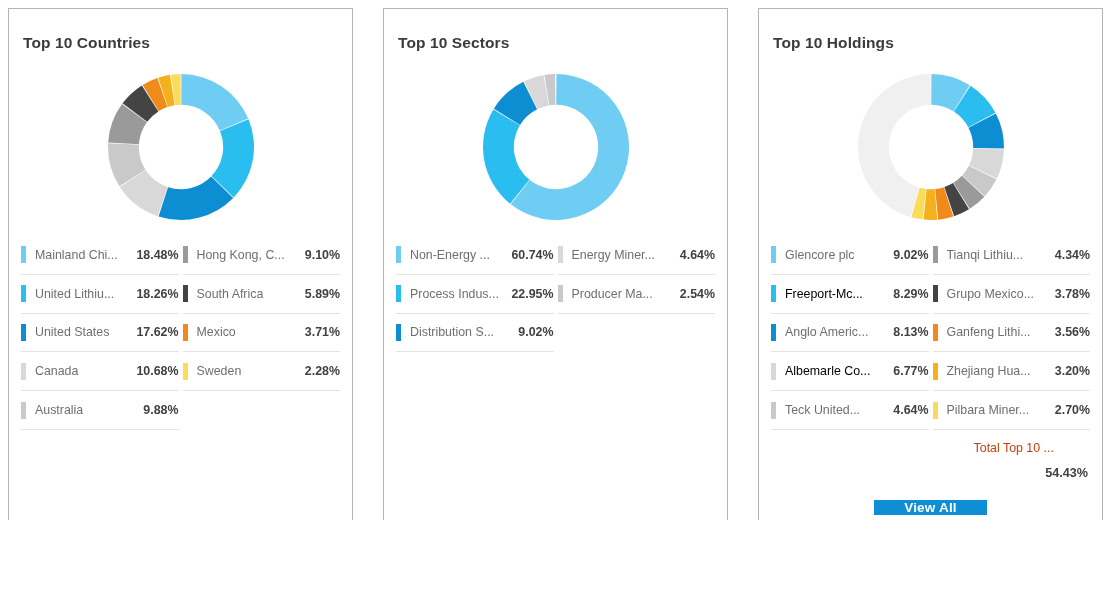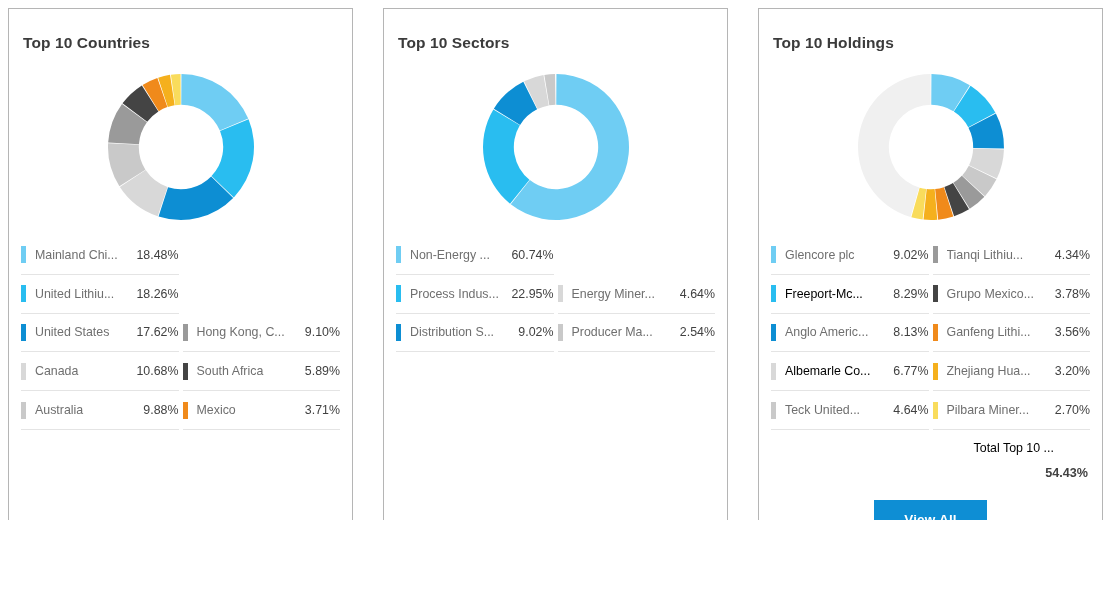--- a/index.html
+++ b/index.html
@@ -45,21 +45,20 @@
     align-items: center;
     justify-content: center;
     margin-top: 6px;
   }
   .donut { display: block; }
 
   .legend {
     padding: 0 12px;
     display: flex;
     gap: 4px;
-    align-items: flex-end;
   }
   .legend-col {
     flex: 1 1 0;
     min-width: 0;
   }
   .legend-row {
     display: flex;
     align-items: center;
     height: 38.8px;
     border-bottom: 1px solid #e4e4e4;
@@ -77,40 +76,40 @@
     color: #6f6f6f;
     white-space: nowrap;
     overflow: hidden;
     text-overflow: clip;
     flex: 1 1 auto;
     min-width: 0;
   }
   .legend-label.link { color: #000000; }
   .legend-value {
     font-size: 12.4px;
-    font-weight: normal;
+    font-weight: bold;
     color: #414141;
     margin-left: 6px;
     white-space: nowrap;
     flex: 0 0 auto;
   }
 
   .total-wrap {
     padding: 0 12px;
     display: flex;
   }
   .total-spacer { flex: 1 1 0; }
   .total-col {
     flex: 1 1 0;
     padding-left: 14px;
     box-sizing: border-box;
   }
   .total-label {
     font-size: 12.4px;
-    color: #000000;
+    color: #c2410c;
     text-align: center;
     padding-top: 11px;
   }
   .total-value {
     font-size: 12.6px;
     font-weight: bold;
     color: #414141;
     text-align: right;
     padding-top: 11px;
     padding-right: 2px;
@@ -119,21 +118,21 @@
     display: flex;
     justify-content: center;
     margin-top: 20px;
   }
   .view-all-btn {
     background: #0e8ed4;
     color: #ffffff;
     font-size: 13.5px;
     font-weight: bold;
     border: none;
-    padding: 12px 30px;
+    padding: 0 30px;
     cursor: pointer;
     font-family: "Liberation Sans", sans-serif;
     letter-spacing: .2px;
   }
 </style>
 </head>
 <body>
 
 <div id="root">
   <div class="cards" id="cards">
@@ -190,20 +189,25 @@
             <div class="legend-row">
               <span class="swatch" style="background: rgb(68, 68, 68);"></span>
               <span class="legend-label">South Africa</span>
               <span class="legend-value">5.89%</span>
             </div>
             <div class="legend-row">
               <span class="swatch" style="background: rgb(240, 138, 27);"></span>
               <span class="legend-label">Mexico</span>
               <span class="legend-value">3.71%</span>
             </div>
+            <div class="legend-row">
+              <span class="swatch" style="background: rgb(249, 220, 92);"></span>
+              <span class="legend-label">Sweden</span>
+              <span class="legend-value">2.28%</span>
+            </div>
           </div>
         </div>
       </div>
       <div class="card">
         <div class="card-title">Top 10 Sectors</div>
         <div class="chart-wrap">
           <svg width="148" height="148" viewBox="0 0 148 148" class="donut">
             <path d="M74.43799737200473,1.001313996058002A73,73 0 1 1 28.735910683190554,131.27270046295962L47.846037159136685,107.09263706202243A42.18,42.18 0 1 0 74.25307848152273,31.820759237722285Z" fill="#6fcdf3"></path>
             <path d="M28.051913747376858,130.72542084217184A73,73 0 0 1 11.387596663701473,36.46752141874091L37.82203872979353,52.31342538962317A42.18,42.18 0 0 0 47.4508181077309,106.77641439894259Z" fill="#29bdf0"></path>
             <path d="M11.842483636343914,35.71889291697762A73,73 0 0 1 41.32751482656224,8.719767826764823L55.12156952581364,36.28054530045123A42.18,42.18 0 0 0 38.08487616138338,51.88086168819338Z" fill="#0d8ed3"></path>

